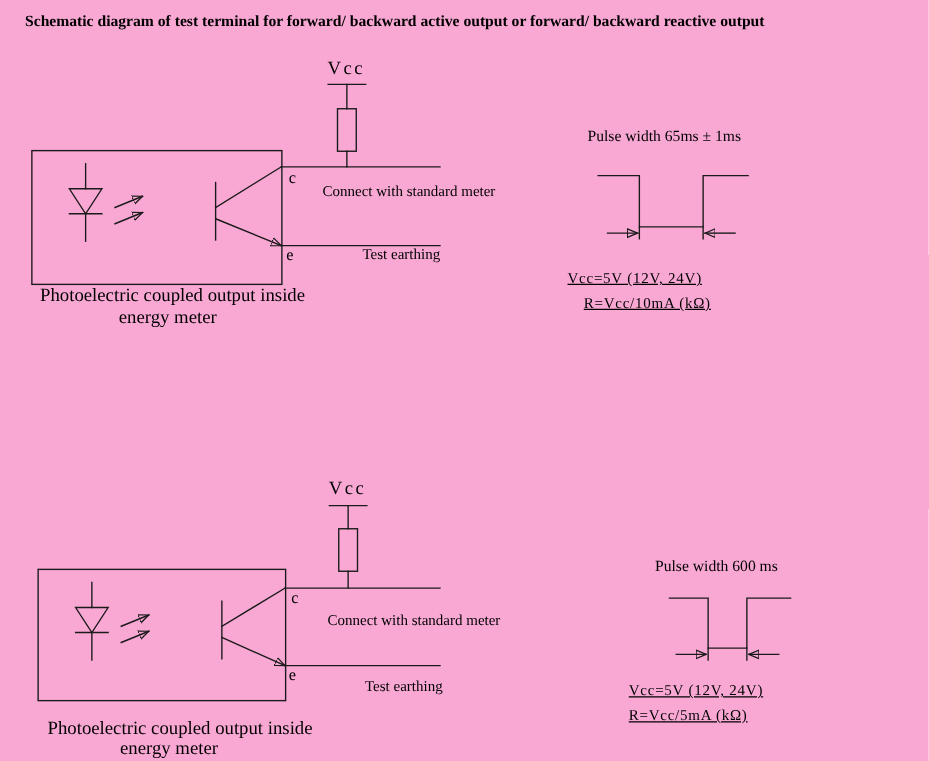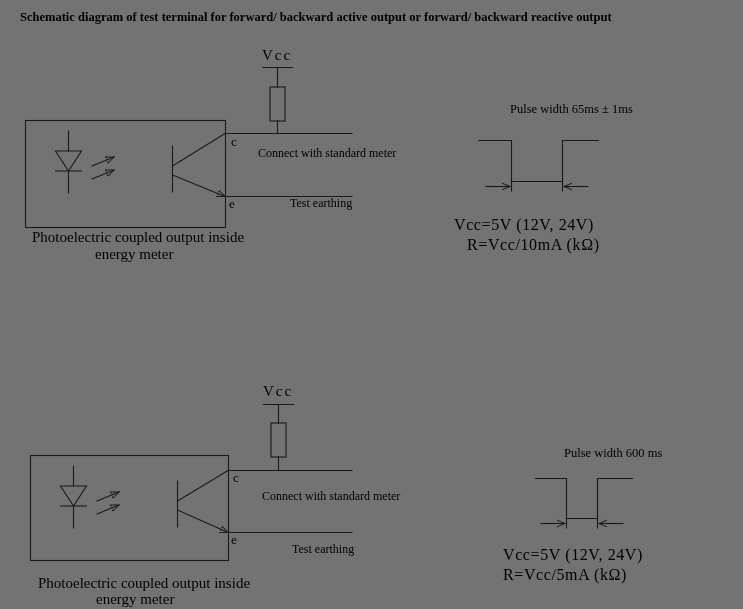--- a/index.html
+++ b/index.html
@@ -1,40 +1,40 @@
 <!DOCTYPE html>
 <html><head>
 <meta charset="utf-8">
 <style>
   html,body{margin:0;padding:0;background:#ffffff;}
   .canvas{
     position:relative;
     width:743px;height:609px;
-    background:#737373;
+    background:#f9a8d4;
     font-family:"Liberation Serif", serif;
     color:#000;
     overflow:hidden;
   }
   .lineart{position:absolute;left:0;top:0;}
   .lineart line,.lineart path,.lineart rect,.lineart polygon{
     stroke:#1a1a1a;stroke-width:1.1;fill:none;stroke-linecap:square;
   }
   .lbl{
     position:absolute;
     white-space:nowrap;
     font-size:12px;
     line-height:1.15;
     color:#000;
   }
   .title{font-size:12.5px;}
   .bold{font-weight:bold;}
   .vcc{font-size:15px;letter-spacing:2px;}
   .pin{font-size:13px;}
-  .eq{font-size:16px;letter-spacing:0.6px;}
-  .pw{font-size:12.5px;margin-left:40px;}
+  .eq{font-size:12px;letter-spacing:0.6px;text-decoration:underline;}
+  .pw{font-size:12.5px;}
   .cap{font-size:15px;}
 </style>
 </head>
 <body>
 
 <div class="canvas">
 
   <svg class="lineart" width="743" height="609" viewBox="0 0 743 609">
     <defs>
       <marker id="arrow" viewBox="0 0 10 10" refX="9" refY="5" markerWidth="9" markerHeight="9" orient="auto" markerUnits="userSpaceOnUse">

